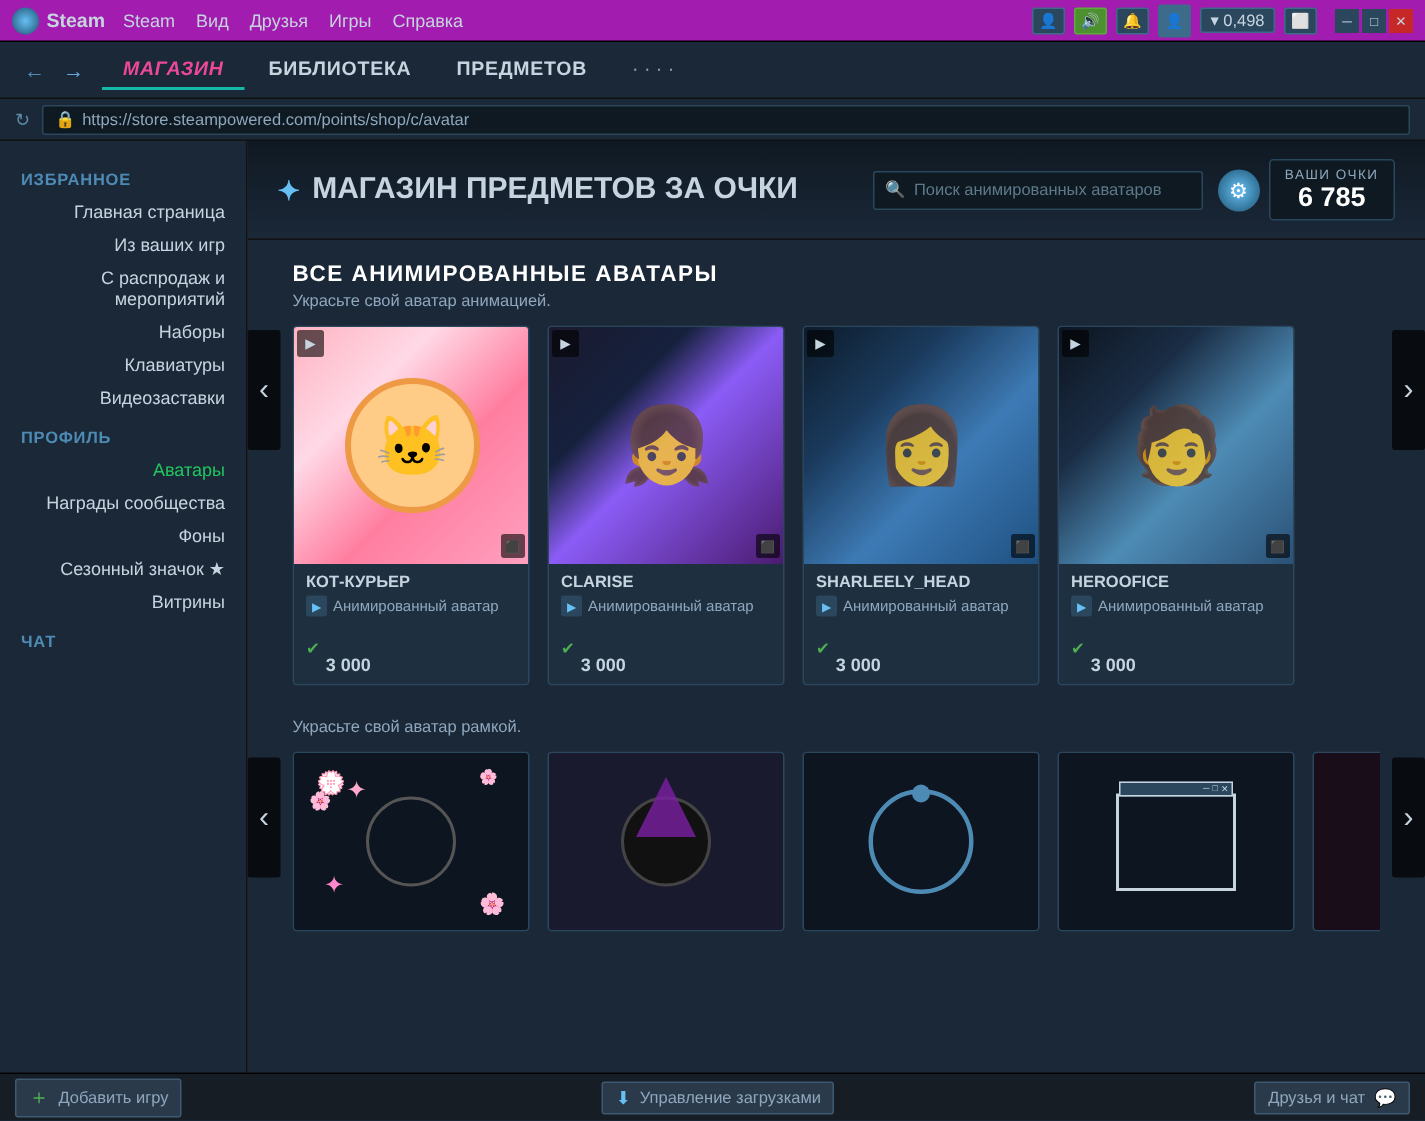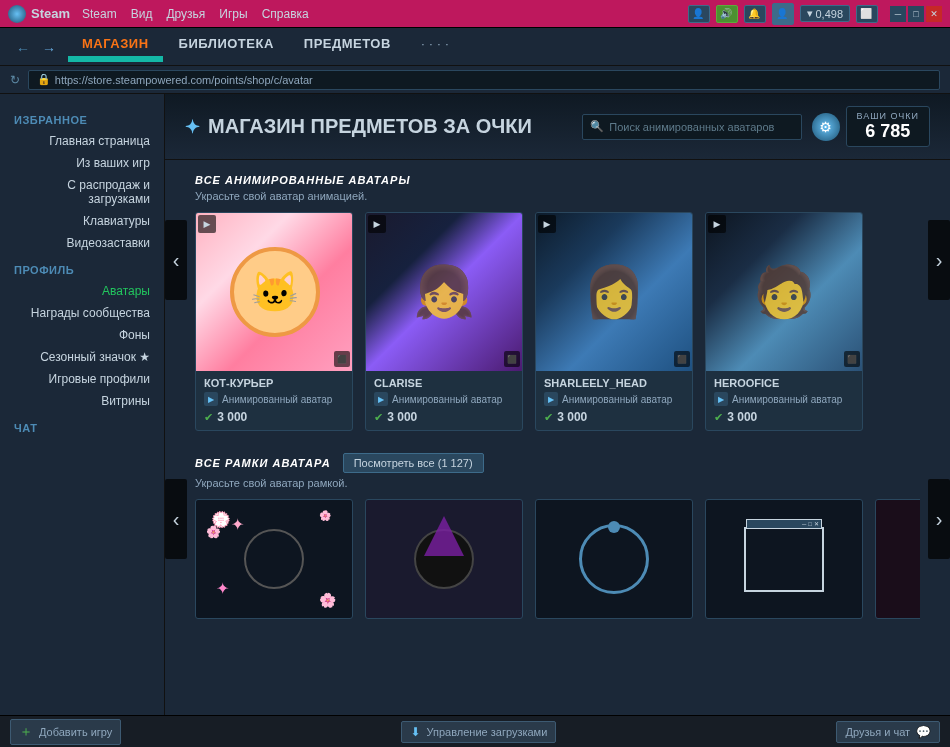--- a/index.html
+++ b/index.html
@@ -8,21 +8,21 @@
       height: 747px;
       overflow: hidden;
       font-family: Arial, sans-serif;
       background: #1b2838;
       color: #c6d4df;
       font-size: 12px;
     }
 
     
     .title-bar {
-      background: #be185d;
+      background: #a21caf;
       height: 28px;
       display: flex;
       align-items: center;
       padding: 0 8px;
       gap: 12px;
       border-bottom: 1px solid #000;
     }
     .title-bar-logo {
       display: flex;
       align-items: center;
@@ -119,22 +119,23 @@
     }
     .nav-tab {
       padding: 5px 14px;
       font-size: 13px;
       font-weight: bold;
       color: #c6d4df;
       cursor: pointer;
       letter-spacing: 0.5px;
     }
     .nav-tab.active {
-      color: #f97316;
-      border-bottom: 6px solid #14b8a6;
+      color: #ec4899;
+      border-bottom: 2px solid #14b8a6;
+      font-style: italic;
     }
     .nav-tab-extra {
       padding: 5px 14px;
       font-size: 13px;
       color: #8fa7bd;
       cursor: pointer;
     }
 
     
     .address-bar {
@@ -273,26 +274,25 @@
       color: #fff;
       font-size: 14px;
     }
     .section-header {
       display: flex;
       align-items: center;
       gap: 12px;
       margin-bottom: 4px;
     }
     .section-title {
-      font-size: 11px;
+      font-size: 15px;
       font-weight: bold;
       color: #ffffff;
       letter-spacing: 1px;
       text-transform: uppercase;
-      font-style: italic;
     }
     .view-all-btn {
       background: #c62828;
       border: 2px solid #e53935;
       border-radius: 2px;
       color: #ffffff;
       font-size: 11px;
       font-weight: bold;
       padding: 3px 10px;
       cursor: pointer;
@@ -416,20 +416,21 @@
       margin-top: 4px;
     }
     .price-check {
       color: #4daf4e;
       font-size: 11px;
     }
     .price-value {
       color: #c6d4df;
       font-size: 12px;
       font-weight: bold;
+      margin-top: 21px;
     }
 
     
     .frames-grid {
       display: flex;
       gap: 12px;
       overflow: hidden;
     }
     .frame-card {
       width: 158px;
@@ -567,31 +568,31 @@
     <span>https://store.steampowered.com/points/shop/c/avatar</span>
   </div>
 </div>
 
 <div class="main-layout">
 
   <div class="sidebar">
     <div class="sidebar-section-title">ИЗБРАННОЕ</div>
     <div class="sidebar-item">Главная страница</div>
     <div class="sidebar-item">Из ваших игр</div>
-    <div class="sidebar-item">С распродаж и загрузками</div>
+    <div class="sidebar-item">С распродаж и мероприятий</div>
+    <div class="sidebar-item">Наборы</div>
 
     <div class="sidebar-item">Клавиатуры</div>
     <div class="sidebar-item">Видеозаставки</div>
 
     <div class="sidebar-section-title">ПРОФИЛЬ</div>
     <div class="sidebar-item active">Аватары</div>
     <div class="sidebar-item">Награды сообщества</div>
     <div class="sidebar-item">Фоны</div>
     <div class="sidebar-item">Сезонный значок ★</div>
-    <div class="sidebar-item">Игровые профили</div>
     <div class="sidebar-item">Витрины</div>
 
     <div class="sidebar-section-title">ЧАТ</div>
   </div>
 
   <div class="content">
 
     <div class="page-header">
       <div class="page-title">
         <span class="page-title-icon">✦</span>
@@ -704,24 +705,20 @@
             </div>
           </div>
         </div>
       </div>
       <div class="section-arrow left" style="top:100px;">‹</div>
       <div class="section-arrow right" style="top:100px;">›</div>
     </div>
 
     <div style="padding: 14px 0 8px; position:relative;">
       <div style="padding: 0 30px;">
-        <div class="section-header">
-          <span class="section-title">ВСЕ РАМКИ АВАТАРА</span>
-          <button class="view-all-btn-normal">Посмотреть все (1 127)</button>
-        </div>
         <div class="section-subtitle">Украсьте свой аватар рамкой.</div>
         <div class="frames-grid">
 
           <div class="frame-card frame-flowers">
             <div style="position:relative;width:100%;height:100%;display:flex;align-items:center;justify-content:center;">
               <div style="width:60px;height:60px;border-radius:50%;border:2px solid #555;background:#0d1520;"></div>
               <span style="position:absolute;top:10px;left:15px;font-size:16px;">💮</span>
               <span style="position:absolute;top:25px;left:10px;font-size:12px;">🌸</span>
               <span style="position:absolute;bottom:10px;right:15px;font-size:14px;">🌸</span>
               <span style="position:absolute;top:10px;right:20px;font-size:10px;">🌸</span>

